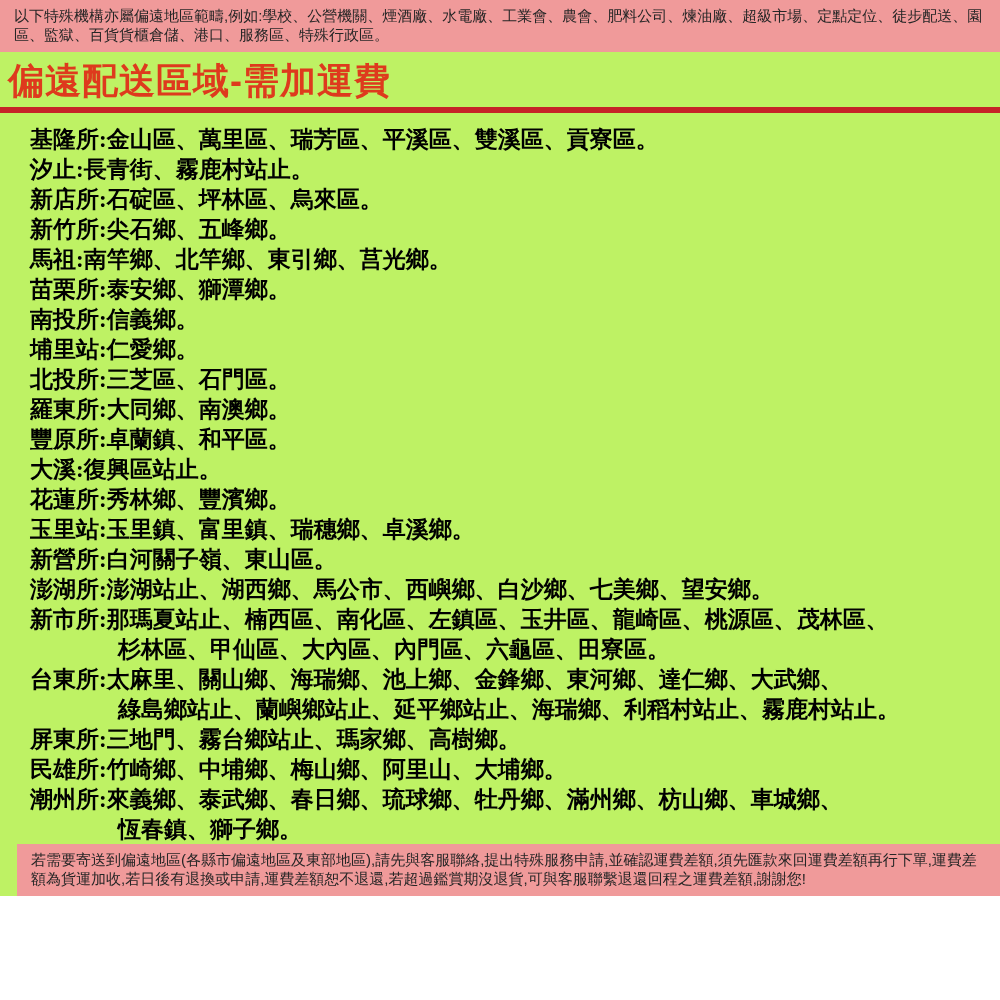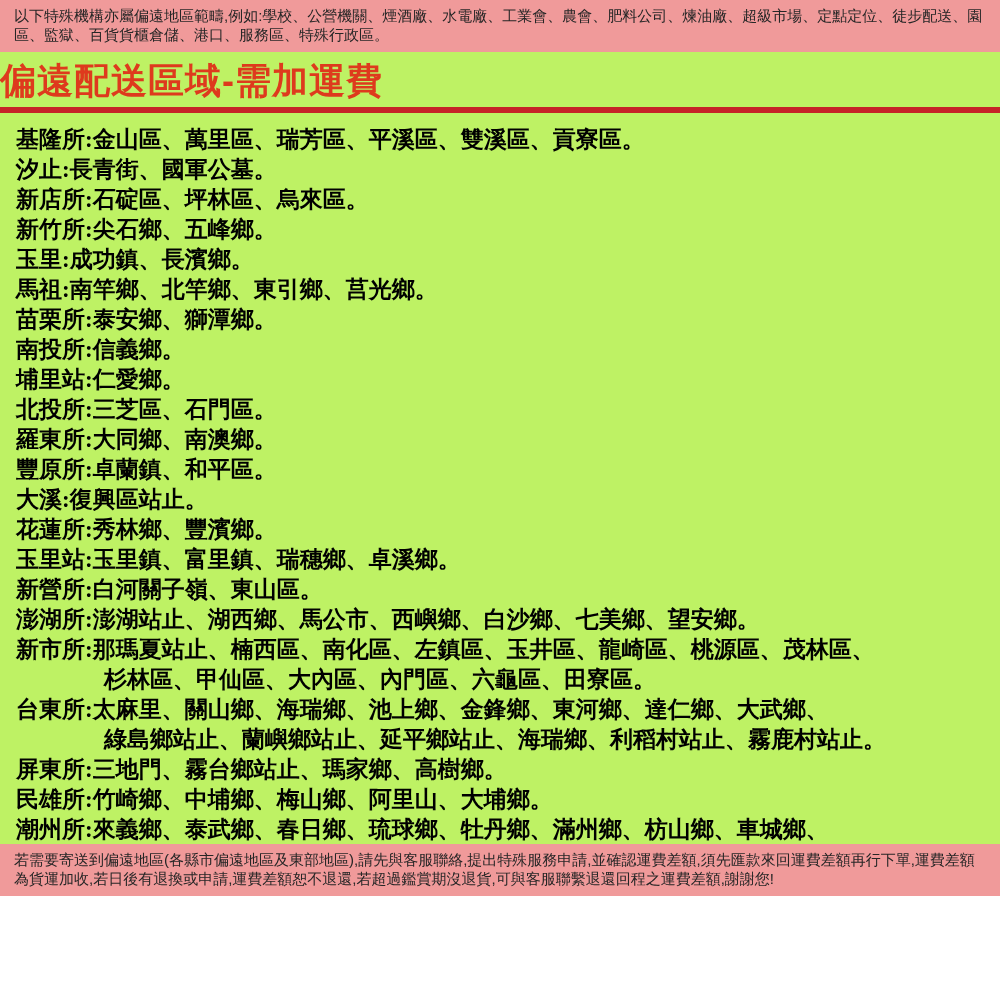--- a/index.html
+++ b/index.html
@@ -28,41 +28,41 @@
     line-height:19px;
     font-family:"Liberation Sans","DejaVu Sans",sans-serif;
   }
   .banner p{margin:0;}
   .banner.top{
     padding:6px 12px 8px 14px;
     min-height:37px;
   }
   .banner.bottom{
     position:absolute;
-    left:0;right:0;bottom:0;
+    left:17px;right:0;bottom:0;
     padding:6px 12px 8px 14px;
     min-height:32px;
     box-sizing:content-box;
   }
   h1.page-title{
-    margin:9px 0 6px 0;
+    margin:9px 0 6px 8px;
     font-size:36px;
     line-height:40px;
     font-weight:800;
     color:var(--title-red);
     font-family:"Liberation Sans","DejaVu Sans",sans-serif;
     letter-spacing:1px;
   }
   .title-rule{
     height:6px;
     background:var(--rule-red);
     width:100%;
   }
   .region-list{
-    padding:12px 18px 0 16px;
+    padding:12px 18px 0 30px;
     font-size:23px;
     line-height:30px;
     font-weight:700;
     color:var(--body-ink);
   }
   .entry{
     white-space:pre;
     padding-left:88px;
     text-indent:-88px;
   }
@@ -75,24 +75,23 @@
   <div class="banner top">
     <p>以下特殊機構亦屬偏遠地區範疇,例如:學校、公營機關、煙酒廠、水電廠、工業會、農會、肥料公司、煉油廠、超級市場、定點定位、徒步配送、園區、監獄、百貨貨櫃倉儲、港口、服務區、特殊行政區。</p>
   </div>
 
   <h1 class="page-title">偏遠配送區域-需加運費</h1>
 
   <div class="title-rule"></div>
 
   <div class="region-list">
       <div class="entry">基隆所:金山區、萬里區、瑞芳區、平溪區、雙溪區、貢寮區。</div>
-      <div class="entry">汐止:長青街、國軍公墓。</div>
+      <div class="entry">汐止:長青街、霧鹿村站止。</div>
       <div class="entry">新店所:石碇區、坪林區、烏來區。</div>
       <div class="entry">新竹所:尖石鄉、五峰鄉。</div>
-      <div class="entry">玉里:成功鎮、長濱鄉。</div>
       <div class="entry">馬祖:南竿鄉、北竿鄉、東引鄉、莒光鄉。</div>
       <div class="entry">苗栗所:泰安鄉、獅潭鄉。</div>
       <div class="entry">南投所:信義鄉。</div>
       <div class="entry">埔里站:仁愛鄉。</div>
       <div class="entry">北投所:三芝區、石門區。</div>
       <div class="entry">羅東所:大同鄉、南澳鄉。</div>
       <div class="entry">豐原所:卓蘭鎮、和平區。</div>
       <div class="entry">大溪:復興區站止。</div>
       <div class="entry">花蓮所:秀林鄉、豐濱鄉。</div>
       <div class="entry">玉里站:玉里鎮、富里鎮、瑞穗鄉、卓溪鄉。</div>

